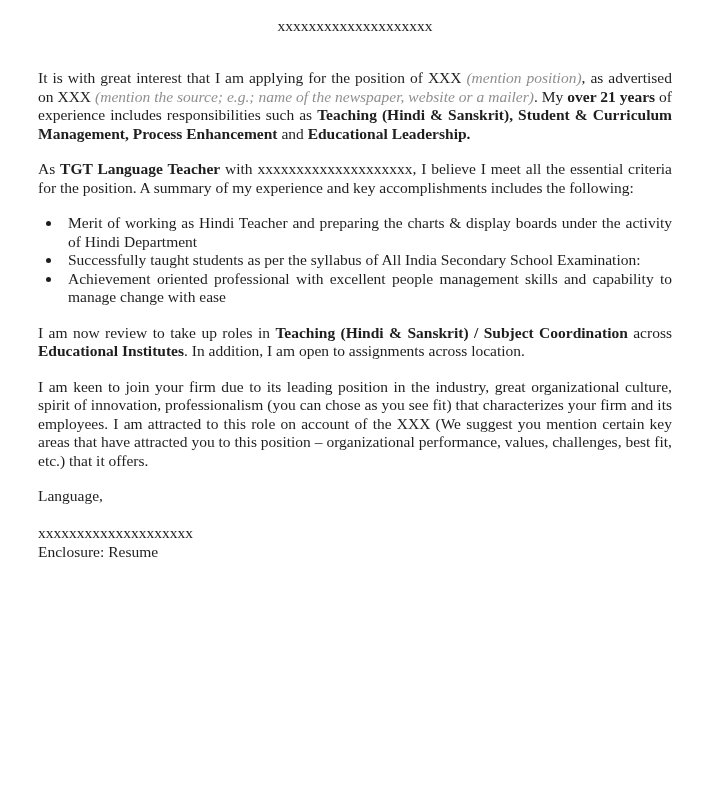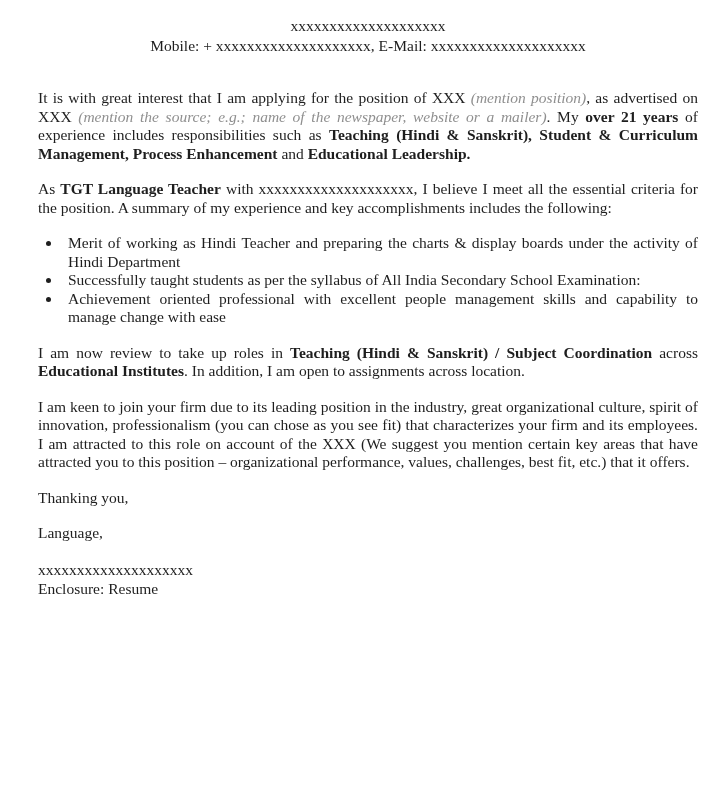--- a/index.html
+++ b/index.html
@@ -5,21 +5,21 @@
   * { margin: 0; padding: 0; box-sizing: border-box; }
   html, body { width: 722px; height: 787px; }
   body {
     background: #ffffff;
     font-family: "Liberation Serif", serif;
     color: #1e1e1e;
   }
   .page {
     width: 722px;
     height: 787px;
-    padding: 16px 24px 0 38px;
+    padding: 16px 50px 0 38px;
     overflow: hidden;
     background: #ffffff;
   }
   .letter-header {
     text-align: center;
     font-size: 15.5px;
     line-height: 20px;
     margin-bottom: 33px;
   }
   .dated {
@@ -53,35 +53,33 @@
     font-size: 15.5px;
     line-height: 19px;
   }
 </style>
 </head>
 <body>
 
 <div class="page">
   <header class="letter-header">
     <div>xxxxxxxxxxxxxxxxxxxx</div>
-    <div>Mobile: + xxxxxxxxxxxxxxxxxxxx, E-Mail: xxxxxxxxxxxxxxxxxxxx</div>
   </header>
 
 
 
   <main id="letter-body">
       <p class="para"><span class="n">It is with great interest that I am applying for the position of XXX </span><span class="gi">(mention position)</span><span class="n">, as advertised on XXX </span><span class="gi">(mention the source; e.g.; name of the newspaper, website or a mailer)</span><span class="n">. My </span><span class="b">over 21 years</span><span class="n"> of experience includes responsibilities such as </span><span class="b">Teaching (Hindi &amp; Sanskrit), Student &amp; Curriculum Management, Process Enhancement</span><span class="n"> and </span><span class="b">Educational Leadership.</span></p>
       <p class="para"><span class="n">As </span><span class="b">TGT Language Teacher</span><span class="n"> with xxxxxxxxxxxxxxxxxxxx, I believe I meet all the essential criteria for the position. A summary of my experience and key accomplishments includes the following:</span></p>
       <ul class="bullets">
         <li>Merit of working as Hindi Teacher and preparing the charts &amp; display boards under the activity of Hindi Department</li>
         <li>Successfully taught students as per the syllabus of All India Secondary School Examination:</li>
         <li>Achievement oriented professional with excellent people management skills and capability to manage change with ease</li>
       </ul>
       <p class="para"><span class="n">I am now review to take up roles in </span><span class="b">Teaching (Hindi &amp; Sanskrit) / Subject Coordination</span><span class="n"> across </span><span class="b">Educational Institutes</span><span class="n">. In addition, I am open to assignments across location.</span></p>
       <p class="para"><span class="n">I am keen to join your firm due to its leading position in the industry, great organizational culture, spirit of innovation, professionalism (you can chose as you see fit) that characterizes your firm and its employees. I am attracted to this role on account of the XXX (We suggest you mention certain key areas that have attracted you to this position – organizational performance, values, challenges, best fit, etc.) that it offers.</span></p>
-      <p class="para"><span class="n">Thanking you,</span></p>
       <p class="para"><span class="n">Language,</span></p>
       <div class="lines">
         <div>xxxxxxxxxxxxxxxxxxxx</div>
         <div>Enclosure: Resume</div>
       </div>
     </main>
 </div>
 
 </body></html>

